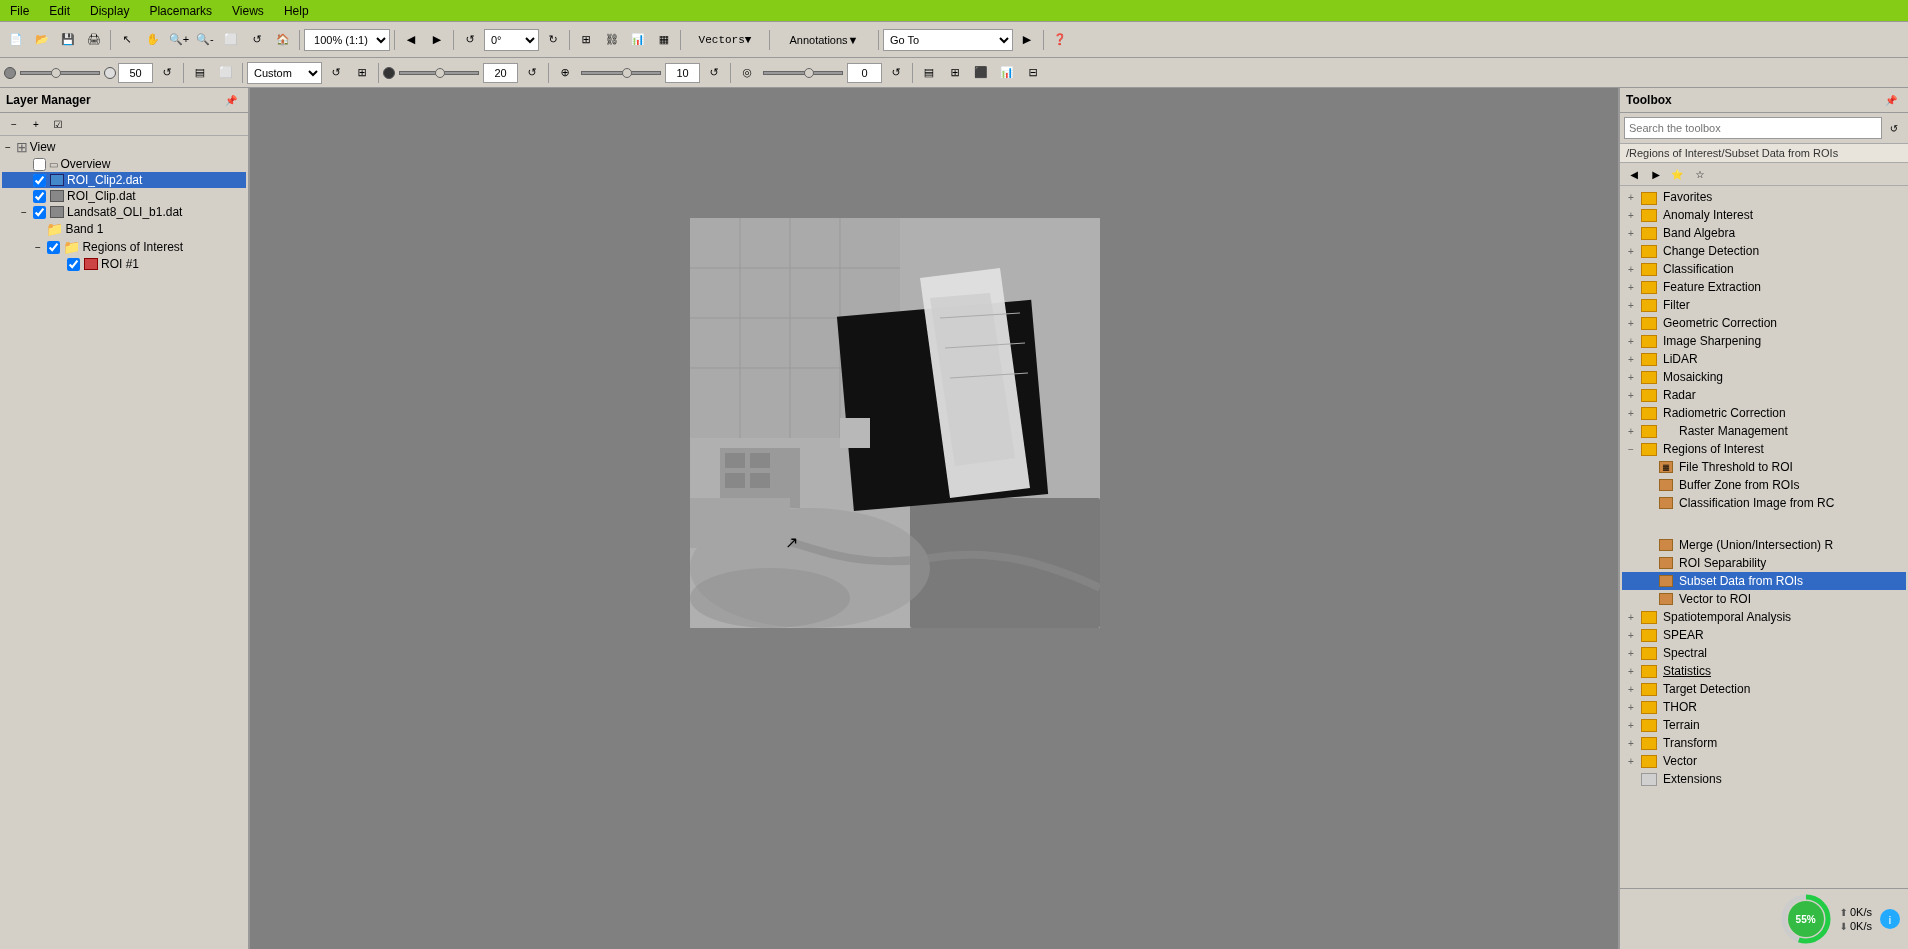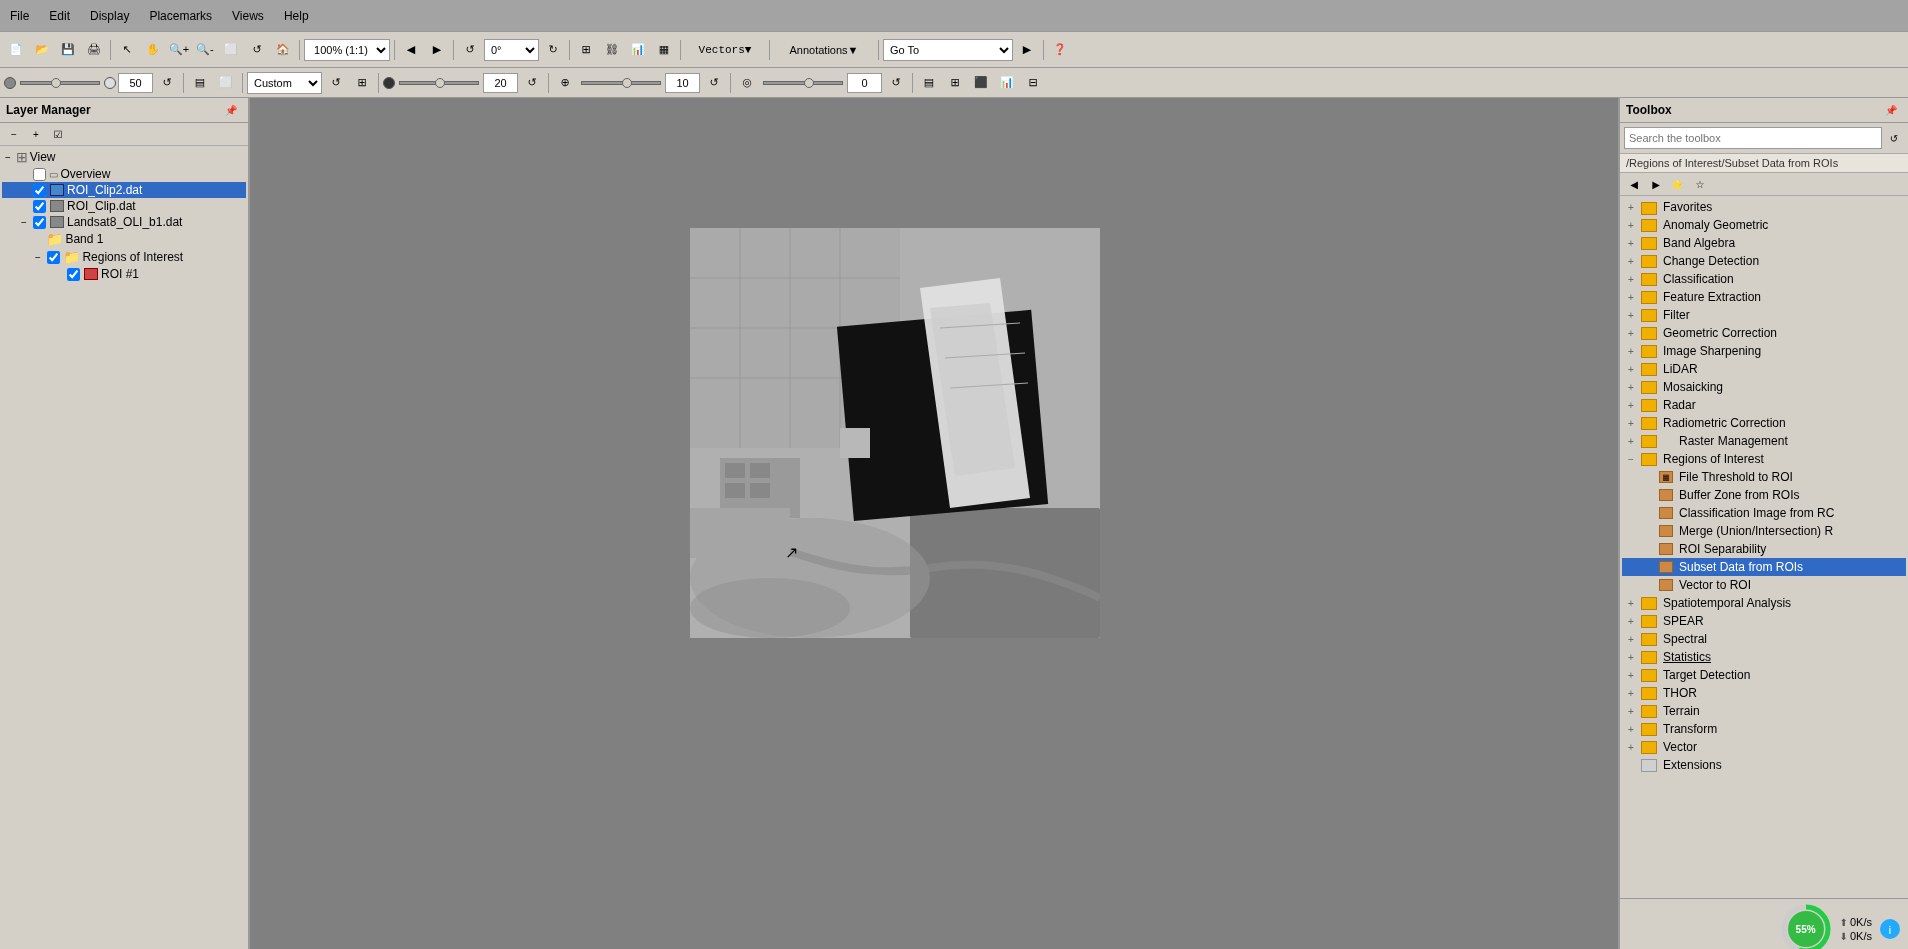--- a/index.html
+++ b/index.html
@@ -1,19 +1,19 @@
 <!DOCTYPE html>
 <html><head>
   <meta charset="utf-8">
   <style>
     * { box-sizing: border-box; margin: 0; padding: 0; }
     body { font-family: 'Segoe UI', Tahoma, Arial, sans-serif; font-size: 12px; background: #d4d0c8; overflow: hidden; width: 1908px; height: 949px; }
 
     
-    .menubar { background: #a3a3a3; border-bottom: 1px solid #999; padding: 2px 4px; display: flex; align-items: center; gap: 8px; height: 32px; }
+    .menubar { background: #84cc16; border-bottom: 1px solid #999; padding: 2px 4px; display: flex; align-items: center; gap: 8px; height: 22px; }
     .menubar-item { padding: 2px 6px; cursor: pointer; font-size: 12px; }
 
     
     .toolbar { background: #d4d0c8; border-bottom: 1px solid #999; padding: 2px 4px; display: flex; align-items: center; gap: 2px; height: 36px; flex-wrap: nowrap; }
     .toolbar-btn { width: 24px; height: 24px; background: #d4d0c8; border: 1px solid transparent; cursor: pointer; display: flex; align-items: center; justify-content: center; font-size: 11px; }
     .toolbar-separator { width: 1px; height: 20px; background: #999; margin: 0 2px; }
     .toolbar-select { height: 22px; font-size: 11px; background: white; border: 1px solid #999; padding: 0 2px; }
     .toolbar2 { background: #d4d0c8; border-bottom: 1px solid #999; padding: 2px 4px; display: flex; align-items: center; gap: 2px; height: 30px; }
 
     
@@ -295,21 +295,21 @@
 
       <div class="toolbox-item">
         <span class="toolbox-expand">+</span>
         <span style="display:inline-block;width:16px;height:13px;background:#f0b000;border:1px solid #c08000;position:relative;top:1px;"></span>
         <span style="margin-left:3px;">Favorites</span>
       </div>
 
       <div class="toolbox-item">
         <span class="toolbox-expand">+</span>
         <span style="display:inline-block;width:16px;height:13px;background:#f0b000;border:1px solid #c08000;"></span>
-        <span style="margin-left:3px;">Anomaly Geometric</span>
+        <span style="margin-left:3px;">Anomaly Interest</span>
       </div>
 
       <div class="toolbox-item">
         <span class="toolbox-expand">+</span>
         <span style="display:inline-block;width:16px;height:13px;background:#f0b000;border:1px solid #c08000;"></span>
         <span style="margin-left:3px;">Band Algebra</span>
       </div>
 
       <div class="toolbox-item">
         <span class="toolbox-expand">+</span>
@@ -394,21 +394,21 @@
           <span style="display:inline-block;width:14px;height:12px;background:#cc8844;border:1px solid #996622;"></span>
           <span style="margin-left:3px;">Buffer Zone from ROIs</span>
         </div>
 
         <div class="toolbox-item" style="padding-left:20px;">
           <span class="toolbox-expand" style="visibility:hidden;">+</span>
           <span style="display:inline-block;width:14px;height:12px;background:#cc8844;border:1px solid #996622;"></span>
           <span style="margin-left:3px;">Classification Image from RC</span>
         </div>
 
-        <div class="toolbox-item" style="padding-left:20px;">
+        <div class="toolbox-item" style="padding-left:20px;margin-top:24px;">
           <span class="toolbox-expand" style="visibility:hidden;">+</span>
           <span style="display:inline-block;width:14px;height:12px;background:#cc8844;border:1px solid #996622;"></span>
           <span style="margin-left:3px;">Merge (Union/Intersection) R</span>
         </div>
 
         <div class="toolbox-item" style="padding-left:20px;">
           <span class="toolbox-expand" style="visibility:hidden;">+</span>
           <span style="display:inline-block;width:14px;height:12px;background:#cc8844;border:1px solid #996622;"></span>
           <span style="margin-left:3px;">ROI Separability</span>
         </div>

